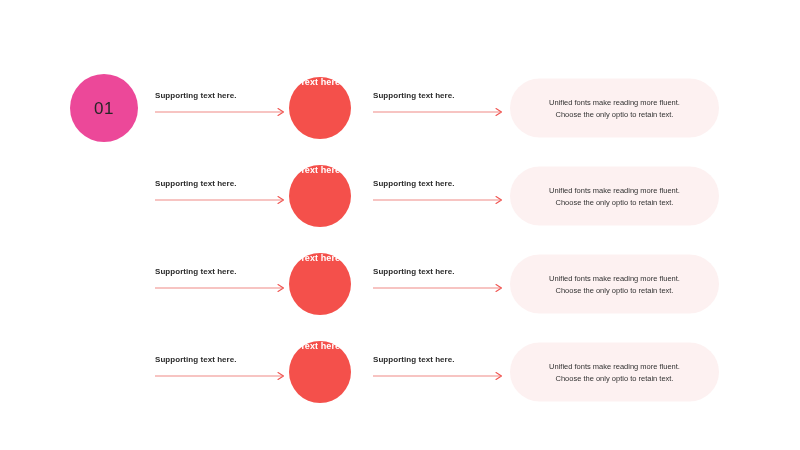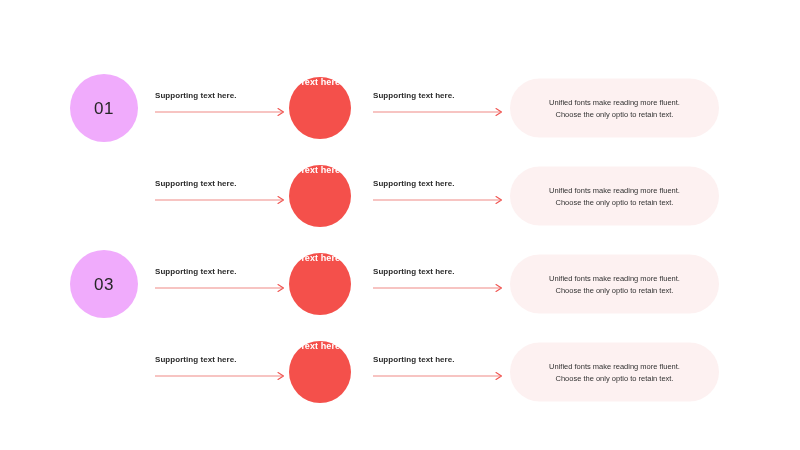--- a/index.html
+++ b/index.html
@@ -32,21 +32,21 @@
 
   
   .num-bubble {
     position: absolute;
     left: 70px;
     top: 50%;
     transform: translateY(-50%);
     width: 68px;
     height: 68px;
     border-radius: 50%;
-    background: #f0abfc;
+    background: #ec4899;
     display: flex;
     align-items: center;
     justify-content: center;
   }
   .num-bubble .num {
     font-size: 17px;
     font-weight: 400;
     color: #262626;
     letter-spacing: 0.5px;
     line-height: 1;
@@ -192,23 +192,20 @@
       </span>
     </div>
 
     <div class="pill">
       <span class="pill-line">Unified fonts make reading more fluent.</span>
       <span class="pill-line">Choose the only optio to retain text.</span>
     </div>
   </div>
 
   <div class="row" style="top:240px;">
-    <div class="num-bubble">
-      <span class="num">03</span>
-    </div>
 
     <div class="arrow-group first">
       <span class="arrow-label">Supporting text here.</span>
       <span class="arrow-line">
         <svg viewBox="0 0 131 10" preserveAspectRatio="none" aria-hidden="true">
           <line x1="0" y1="5" x2="127" y2="5" stroke="#f08a86" stroke-width="1.1"></line>
           <polyline points="123,1.5 128.5,5 123,8.5" fill="none" stroke="#f0534f" stroke-width="1.1" stroke-linecap="round" stroke-linejoin="round"></polyline>
         </svg>
       </span>
     </div>

